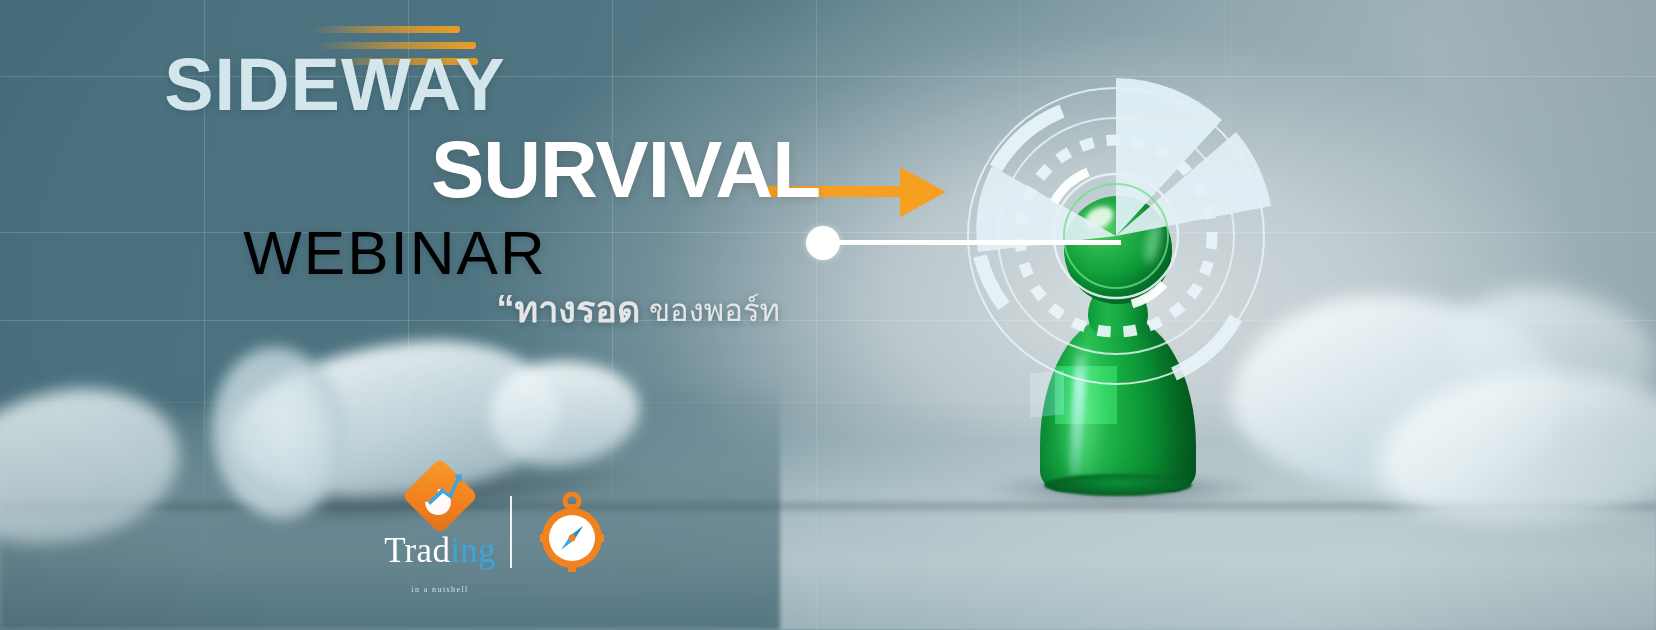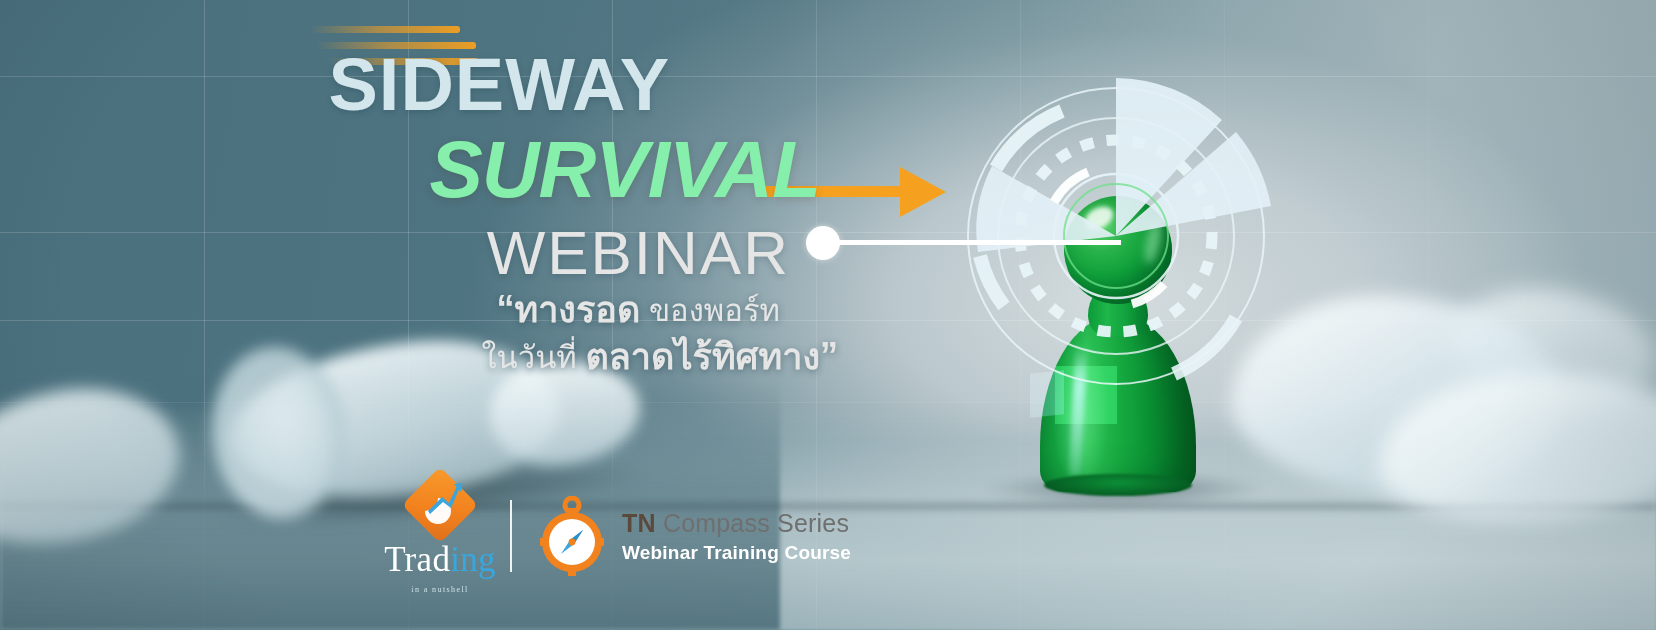--- a/index.html
+++ b/index.html
@@ -191,43 +191,42 @@
     position: absolute; left: 1030px; top: 372px; width: 34px; height: 44px;
     background: rgba(150,230,255,0.30);
     mix-blend-mode: screen;
     transform: skewY(-6deg);
   }
 
   
   #title-block {
     position: absolute;
     left: 0; top: 48px; width: 880px;
-    text-align: right;
+    text-align: center;
   }
   #title-sideway {
     font-size: 74px;
     font-weight: bold;
     letter-spacing: 1px;
     color: #d3e6ec;
     line-height: 1.0;
     padding-right: 210px;
     text-shadow: 0 2px 6px rgba(30,60,72,0.28);
   }
   #title-survival-row {
     position: relative;
     height: 92px;
     margin-top: 6px;
   }
   #title-survival {
     position: absolute;
     right: 60px; top: 0;
     font-size: 80px;
     font-weight: bold;
-    font-style: italic;
-    color: #86efac;
+    color: #ffffff;
     letter-spacing: -1px;
     line-height: 1.05;
     text-shadow: 0 2px 8px rgba(60,40,0,0.18);
   }
   
   #speed-lines { position: absolute; left: 310px; top: 22px; width: 190px; height: 52px; }
   #speed-lines i {
     position: absolute; display: block; height: 7px;
     background: linear-gradient(90deg, rgba(245,160,31,0) 0%, rgba(245,160,31,0.55) 45%, rgba(245,160,31,0.95) 100%);
     border-radius: 3px;
@@ -244,21 +243,21 @@
     position: absolute; left: 900px; top: 167px;
     width: 0; height: 0;
     border-top: 25px solid transparent;
     border-bottom: 25px solid transparent;
     border-left: 46px solid #f5a01f;
   }
 
   #title-webinar {
     font-size: 62px;
     font-weight: 400;
-    color: #e5e5e5;
+    color: #000000;
     letter-spacing: 2px;
     line-height: 1.0;
     padding-right: 90px;
     margin-top: 2px;
     text-shadow: 0 2px 6px rgba(30,60,72,0.25);
   }
 
   
   #pointer-dot {
     position: absolute; left: 806px; top: 226px;
@@ -322,21 +321,21 @@
     color: #ffffff;
     line-height: 1;
     letter-spacing: 0.3px;
   }
   #trading-wordmark .blue { color: #3aa6dd; }
   #trading-tagline {
     font-family: "Liberation Serif", "DejaVu Serif", serif;
     font-size: 8px;
     color: #cfe0e6;
     letter-spacing: 1.4px;
-    margin-top: 8px;
+    margin-top: 17px;
   }
   #footer-divider {
     width: 2px; height: 72px;
     background: rgba(255,255,255,0.9);
     margin: 0 26px 0 22px;
   }
   #compass-mark {
     position: relative; width: 68px; height: 80px; flex: 0 0 auto;
   }
   #compass-text {
@@ -466,21 +465,20 @@
       <div id="title-survival">SURVIVAL</div>
     </div>
     <div id="title-webinar">WEBINAR</div>
   </div>
 
   <div id="pointer-dot"></div>
   <div id="pointer-line"></div>
 
   <div id="thai-block">
     <div id="thai-line-1"><span class="th-quote">“</span><span class="th-bold">ทางรอด</span>&nbsp;<span class="th-light">ของพอร์ท</span></div>
-    <div id="thai-line-2"><span class="th-light">ในวันที่</span>&nbsp;<span class="th-bold">ตลาดไร้ทิศทาง</span><span class="th-quote">”</span></div>
   </div>
 
   <div id="footer">
 
     <div id="trading-logo">
       <div id="trading-mark">
         <div class="inner">
           <svg width="54" height="54" viewBox="0 0 54 54">
             <path d="M12 33 a13 13 0 1 0 13 -13 a13 13 0 0 1 -13 13 z" fill="#ffffff" opacity="0.97"></path>
             <path d="M17 36 L30 24 L38 30 L47 9 L44 8 L36 25 L29 19 L15 33 Z" fill="#3aa6dd"></path>
@@ -508,20 +506,16 @@
           <rect x="56" y="42" width="10" height="8"></rect>
         </g>
         <circle cx="34" cy="46" r="23" fill="#ffffff"></circle>
 
         <path d="M45 34 L36 48 L23 58 L32 44 Z" fill="#3aa6dd"></path>
         <path d="M45 34 L36 48 L32 44 Z" fill="#2f8fc4"></path>
         <circle cx="34" cy="46" r="3.4" fill="#f2821e"></circle>
       </svg>
     </div>
 
-    <div id="compass-text">
-      <div id="compass-title"><b>TN</b><span> Compass Series</span></div>
-      <div id="compass-sub">Webinar Training Course</div>
-    </div>
 
   </div>
 
 </div>
 
 </body></html>

